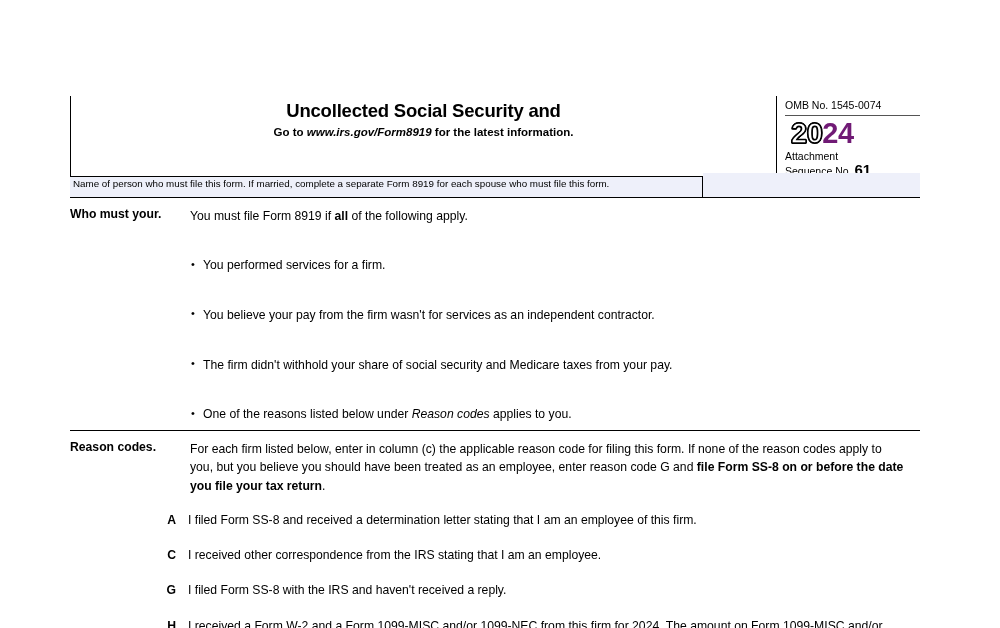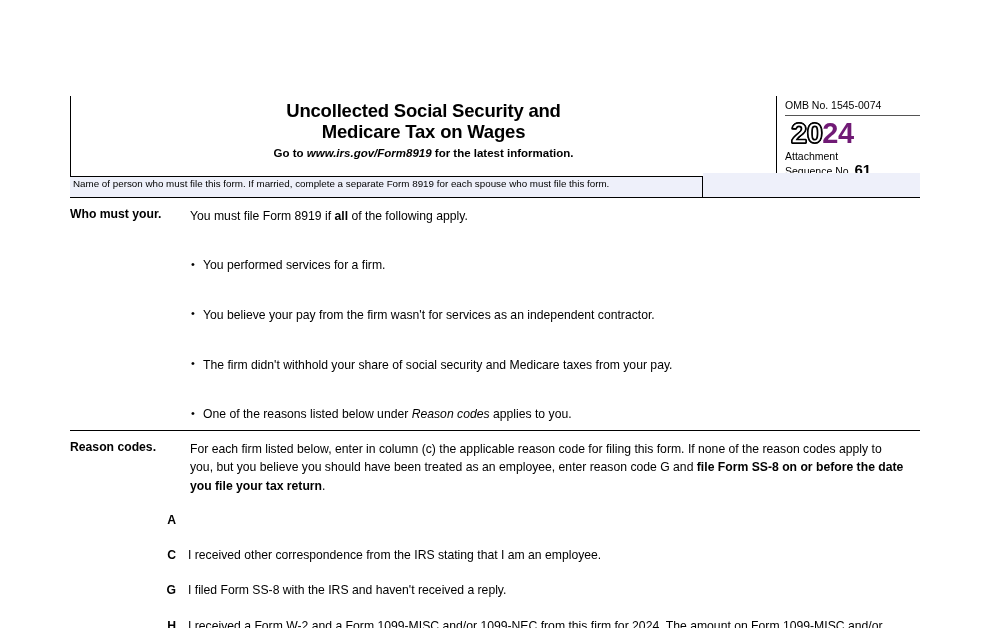--- a/index.html
+++ b/index.html
@@ -277,21 +277,20 @@
 <div id="form-root">
 
   <div class="header">
 
 
     <div class="vdivider"></div>
 
     <div class="header-center">
       <div class="title-main">
         <div>Uncollected Social Security and</div>
-        <div>Medicare Tax on Wages</div>
       </div>
       <div class="title-sub2">
         <span>Go to </span><i>www.irs.gov/Form8919</i><span> for the latest information.</span>
       </div>
     </div>
 
     <div class="vdivider"></div>
 
     <div class="header-right">
       <div class="omb">OMB No. 1545-0074</div>
@@ -332,20 +331,21 @@
   <div class="section">
     <div class="sec-label">Reason codes.</div>
     <div class="sec-body">
       <div class="reason-para"><span>For each firm listed below, enter in column (c) the applicable reason code for filing this form. If none of the reason codes apply to you, but you believe you should have been treated as an employee, enter reason code G and </span><b>file Form SS-8 on or before the date you file your tax return</b><span>.</span></div>
     </div>
   </div>
 
   <div class="codes">
     <div class="code-item">
       <div class="code-letter">A</div>
+      <div class="code-text">I filed Form SS-8 and received a determination letter stating that I am an employee of this firm.</div>
     </div>
     <div class="code-item">
       <div class="code-letter">C</div>
       <div class="code-text">I received other correspondence from the IRS stating that I am an employee.</div>
     </div>
     <div class="code-item">
       <div class="code-letter">G</div>
       <div class="code-text">I filed Form SS-8 with the IRS and haven't received a reply.</div>
     </div>
     <div class="code-item">

